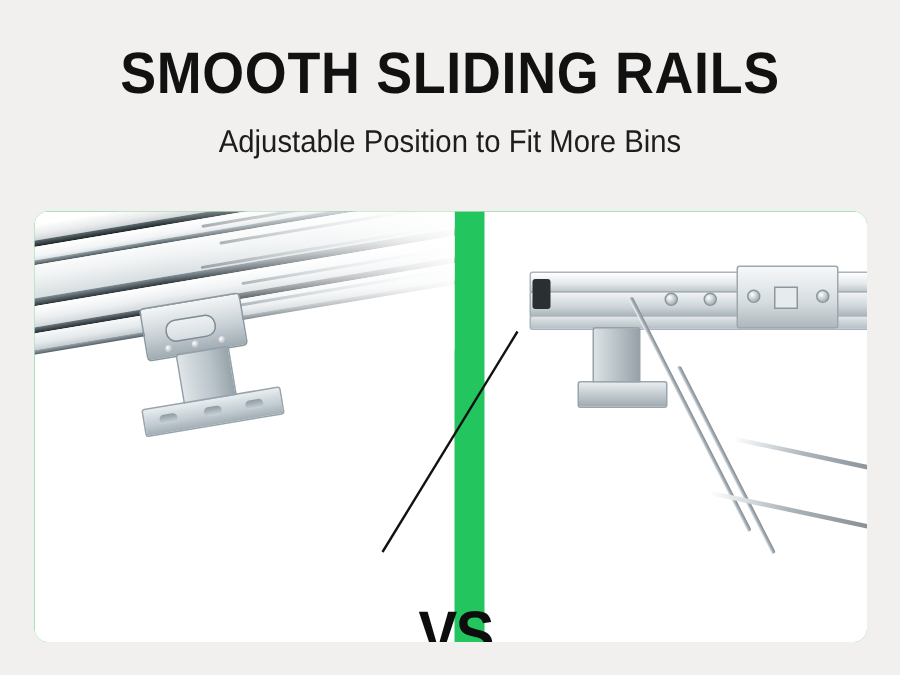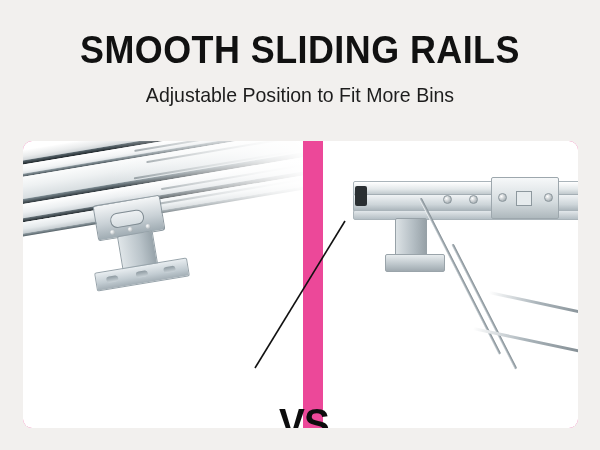--- a/index.html
+++ b/index.html
@@ -53,21 +53,21 @@
     white-space: nowrap;
   }
 
   
   #compare-panel {
     position: absolute;
     left: 23px;
     top: 141px;
     width: 555px;
     height: 287px;
-    background: #ec4899;
+    background: #22c55e;
     border-radius: 9px;
     overflow: hidden;
     text-decoration: underline;
   }
 
   
   .photo {
     position: absolute;
     overflow: hidden;
   }

